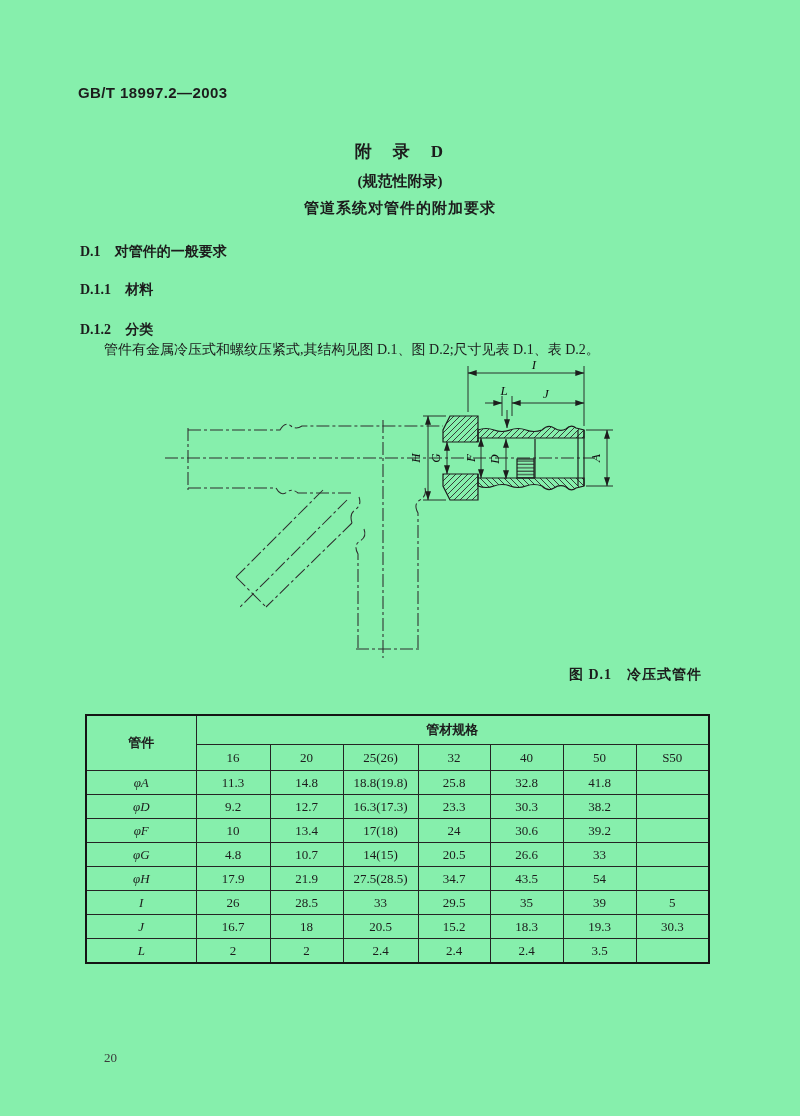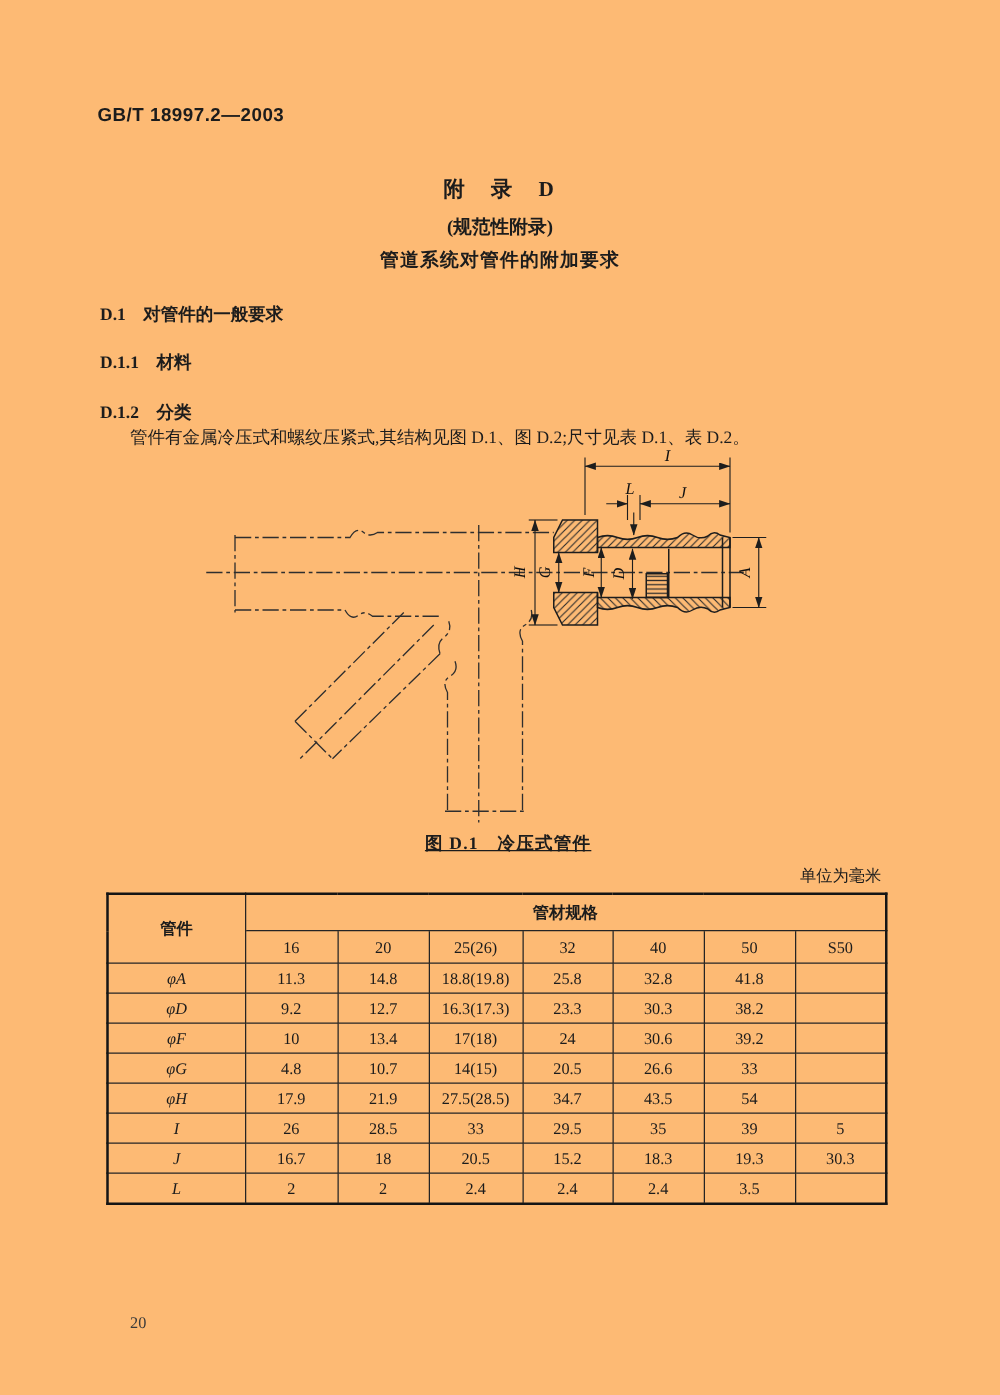--- a/index.html
+++ b/index.html
@@ -1,30 +1,30 @@
 <!DOCTYPE html>
 <html><head>
 <meta charset="utf-8">
 <style>
   html,body{margin:0;padding:0;}
-  #page{position:relative;width:800px;height:1116px;background:#fdba74;color:#1c1c1c;
+  #page{position:relative;width:800px;height:1116px;background:#86efac;color:#1c1c1c;
         font-family:"Liberation Serif",serif;overflow:hidden;}
   .abs{position:absolute;}
   .doc-header{left:78px;top:84px;font-family:"Liberation Sans",sans-serif;
               font-weight:bold;font-size:15px;letter-spacing:.4px;}
   .title-wrap{left:0;top:140px;width:800px;text-align:center;}
   .title-l1{font-size:17px;font-weight:bold;letter-spacing:2px;}
   .title-l2{font-size:15px;font-weight:bold;margin-top:9px;}
   .title-l3{font-size:15px;font-weight:bold;margin-top:8px;letter-spacing:1px;}
   .sec{left:80px;font-size:14px;font-weight:bold;}
   .sec .num{margin-right:14px;}
   .para{left:104px;font-size:14px;width:640px;}
   .fig-svg{left:140px;top:358px;}
-  .fig-caption{left:95px;top:666px;width:623px;text-align:center;
-               font-size:14px;font-weight:bold;letter-spacing:1px;text-decoration:underline;}
+  .fig-caption{left:79px;top:666px;width:623px;text-align:right;
+               font-size:14px;font-weight:bold;letter-spacing:1px;}
   .tbl-caption{left:85px;top:690px;width:623px;text-align:center;
                font-size:14px;font-weight:bold;letter-spacing:1px;}
   .unit-note{left:85px;top:692px;width:620px;text-align:right;font-size:13px;}
   .tbl-wrap{left:85px;top:714px;}
   table.tbl{border-collapse:collapse;table-layout:fixed;width:623px;border:2px solid #151515;}
   table.tbl td{border:1px solid #242424;text-align:center;vertical-align:middle;
                font-size:13px;padding:0;white-space:nowrap;overflow:hidden;}
   tr.hrow1 td{height:28px;font-weight:bold;}
   tr.hrow2 td{height:25px;}
   tr.drow td{height:23px;}
@@ -133,21 +133,20 @@
       <text x="406" y="40">J</text>
       <text transform="translate(280,100) rotate(-90)">H</text>
       <text transform="translate(300,100) rotate(-90)">G</text>
       <text transform="translate(335,100) rotate(-90)">F</text>
       <text transform="translate(359,101) rotate(-90)">D</text>
       <text transform="translate(460,100) rotate(-90)">A</text>
     </g>
   </svg>
 
   <div class="abs fig-caption">图 D.1　冷压式管件</div>
-  <div class="abs unit-note">单位为毫米</div>
 
   <div class="abs tbl-wrap">
     <table class="tbl">
       <colgroup>
         <col style="width:110px">
           <col style="width:74px">
           <col style="width:73px">
           <col style="width:75px">
         <col style="width:72px">
           <col style="width:73px">

